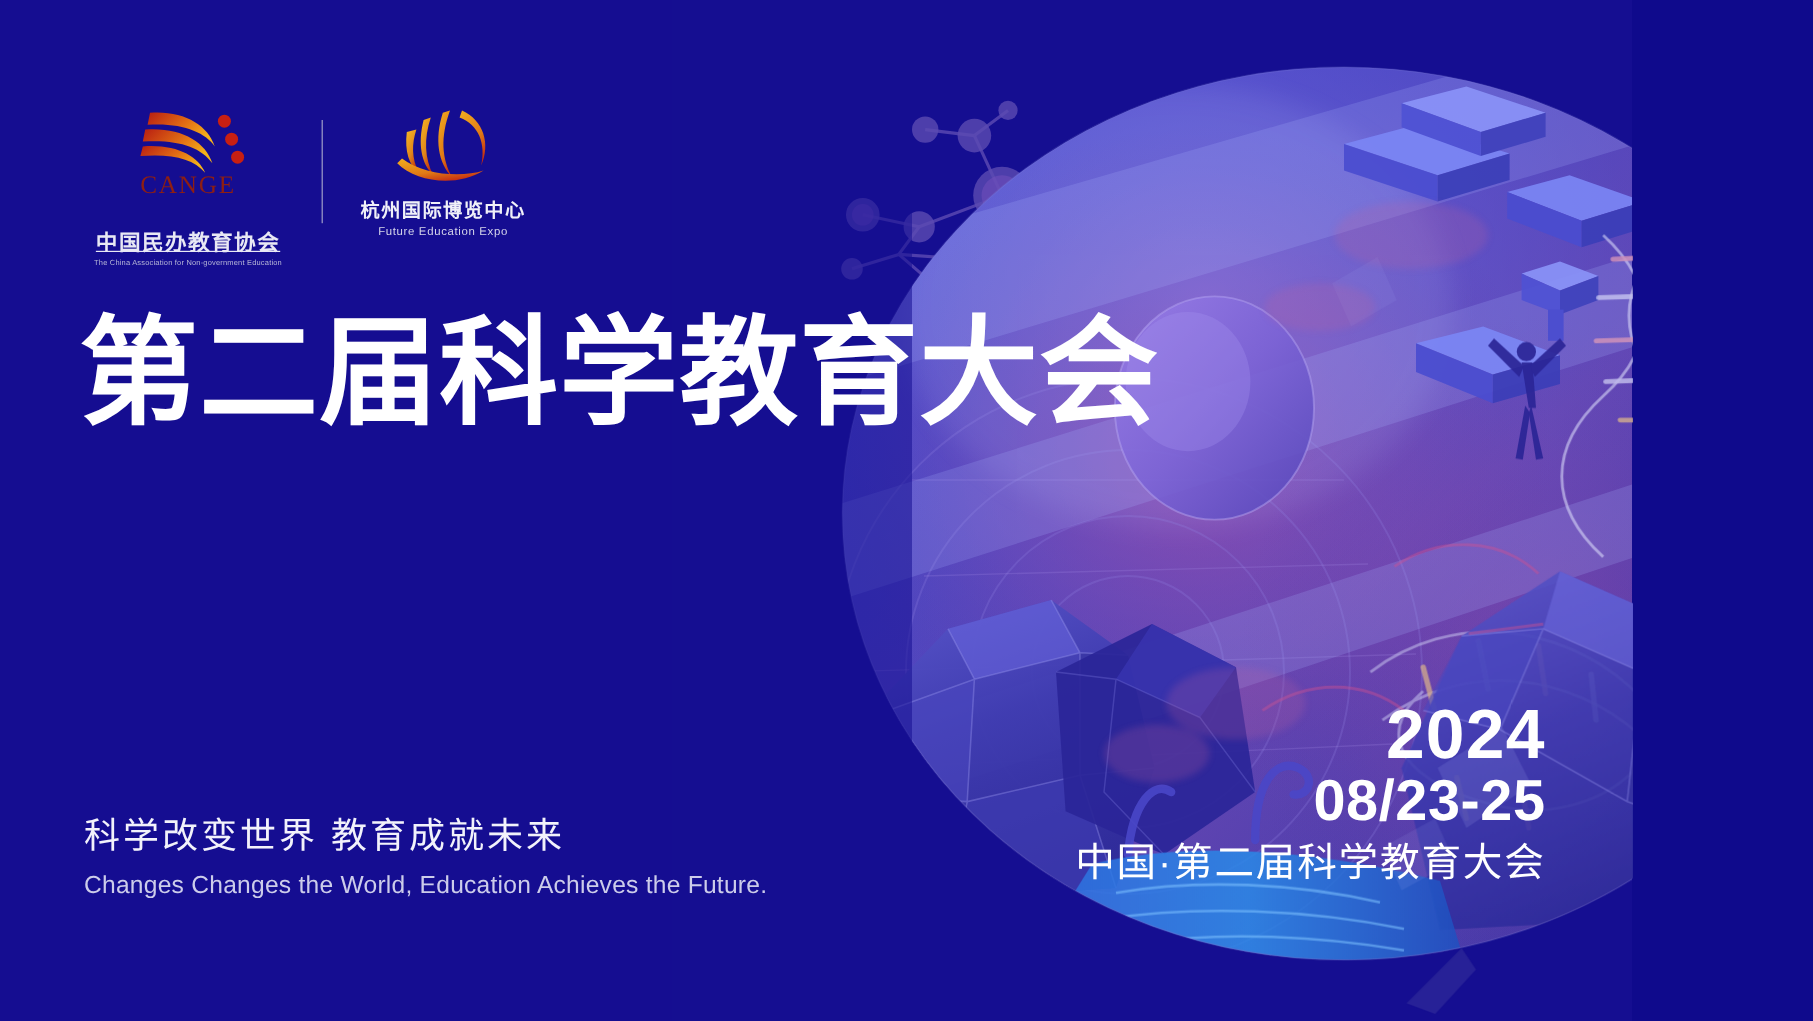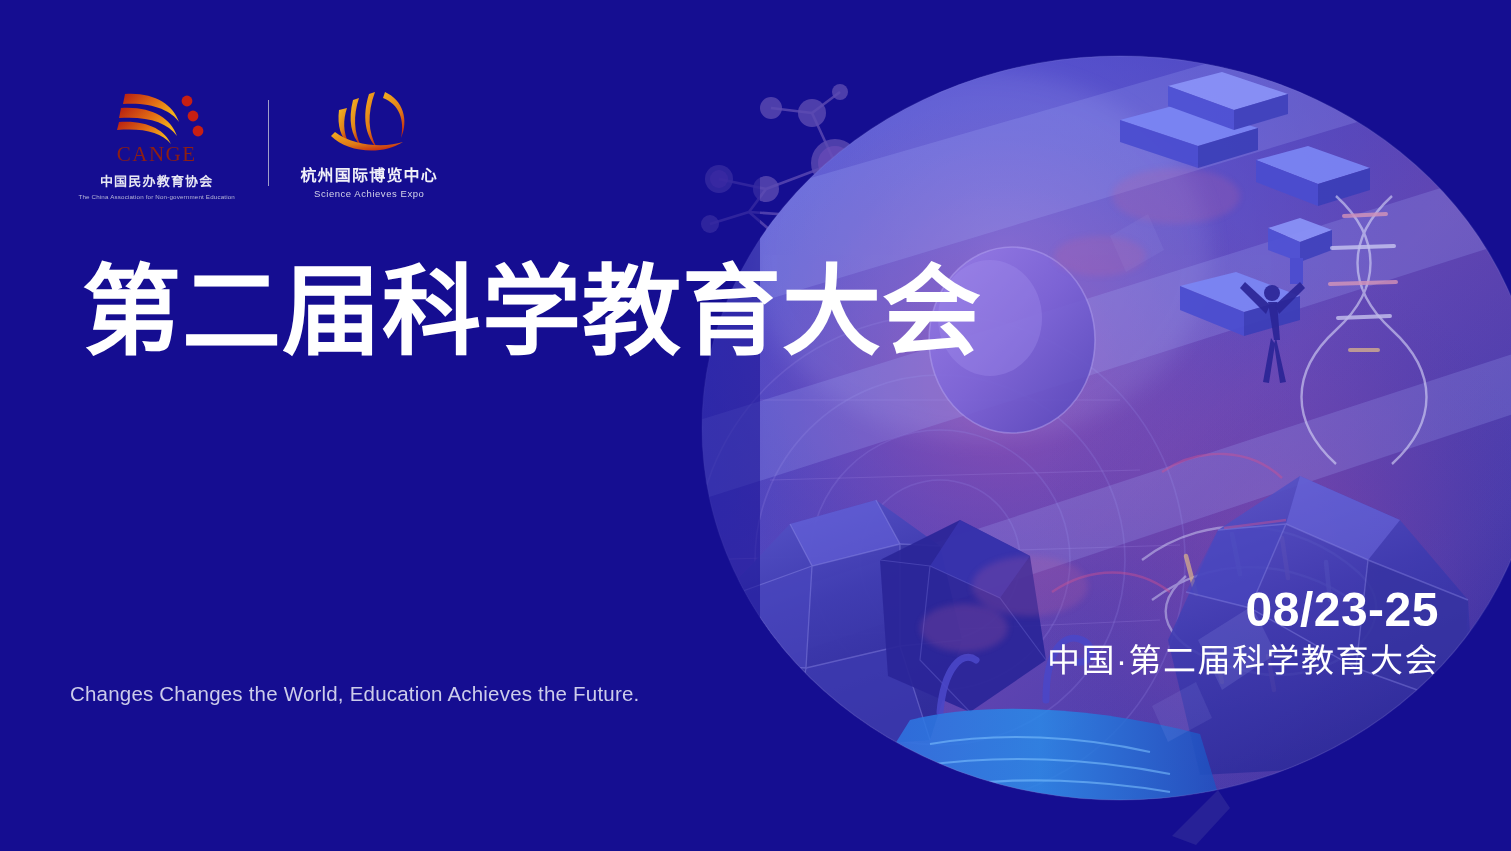--- a/index.html
+++ b/index.html
@@ -7,21 +7,21 @@
 
   html, body {
     width:1511px; height:851px;
     overflow:hidden;
     background:#0f0a8c;
     font-family:"Liberation Sans","DejaVu Sans",sans-serif;
   }
 
   .poster {
     position:relative;
-    width:1511px; height:851px;
+    width:1360px; height:851px;
     background:#150e91;
     overflow:hidden;
   }
 
   
   .bg-art { position:absolute; inset:0; overflow:hidden; }
   .bg-art svg { position:absolute; top:0; left:0; width:1511px; height:851px; }
 
   
   .logo-bar {
@@ -31,43 +31,43 @@
   }
   .logo-block { display:flex; flex-direction:column; align-items:center; }
   .logo-mark { display:block; }
 
   .cange-word {
     font-family:"Liberation Serif","DejaVu Serif",serif;
     font-size:21px; letter-spacing:1.5px; font-weight:400;
     color:#8e1f12; margin-top:-6px;
   }
   .logo-cn {
-    font-size:13px; font-weight:700; letter-spacing:1.2px;
-    color:#e8e8f4; margin-top:4px; white-space:nowrap;
+    font-size:18px; font-weight:700; letter-spacing:1.2px;
+    color:#e8e8f4; margin-top:20px; white-space:nowrap;text-decoration:underline;
   }
   .logo-en {
     font-size:6.4px; font-weight:400; letter-spacing:.18px;
     color:#b9b9d8; margin-top:3px; white-space:nowrap;
     transform:scale(.97); transform-origin:center top;
   }
   .logo-cn-expo {
     font-size:16px; font-weight:700; letter-spacing:1.2px;
     color:#f0f0f8; margin-top:6px; white-space:nowrap;
   }
   .logo-en-expo {
     font-size:9.5px; font-weight:400; letter-spacing:.55px;
     color:#d6d6ea; margin-top:2px; white-space:nowrap;
   }
   .logo-divider {
     width:1px; height:86px; margin:14px 31px 0 31px;
     background:#b9b9d4; opacity:.85; flex:none;
   }
 
   
-  .headline { position:absolute; left:82px; top:252px; z-index:6; }
+  .headline { position:absolute; left:66px; top:252px; z-index:6; }
   .headline-line {
     font-size:99px; line-height:120px; font-weight:700;
     color:#ffffff; letter-spacing:1px; white-space:nowrap;
     font-family:"DejaVu Sans","Liberation Sans",sans-serif;
   }
 
   
   .tagline { position:absolute; left:70px; top:672px; z-index:6; }
   .tagline-cn {
     font-size:30px; font-weight:400; letter-spacing:2.5px;
@@ -424,30 +424,32 @@
             <stop offset="100%" stop-color="#c03010"></stop>
           </linearGradient>
         </defs>
         <path d="M 22 24 C 20 40, 24 52, 32 58 C 26 46, 26 34, 30 22 Z" fill="url(#sail2)"></path>
         <path d="M 36 14 C 31 34, 34 50, 44 60 C 37 46, 36 30, 42 12 Z" fill="url(#sail2)"></path>
         <path d="M 52 8 C 45 30, 48 50, 60 62 C 51 46, 50 28, 58 6 Z" fill="url(#sail1)"></path>
         <path d="M 68 6 C 86 14, 92 34, 84 52 C 88 34, 82 18, 66 12 Z" fill="url(#sail1)"></path>
         <path d="M 14 50 C 30 66, 64 70, 86 56 C 68 62, 36 60, 18 46 Z" fill="url(#sail1)"></path>
       </svg>
       <div class="logo-cn-expo">杭州国际博览中心</div>
-      <div class="logo-en-expo">Science Achieves Expo</div>
+      <div class="logo-en-expo">Future Education Expo</div>
     </div>
   </div>
 
   <div class="headline">
     <div class="headline-line">第二届科学教育大会</div>
   </div>
 
   <div class="tagline">
+    <div class="tagline-cn">科学改变世界 教育成就未来</div>
     <div class="tagline-en">Changes Changes the World, Education Achieves the Future.</div>
   </div>
 
   <div class="event-info">
+    <div class="event-year">2024</div>
     <div class="event-date">08/23-25</div>
     <div class="event-venue">中国·第二届科学教育大会</div>
   </div>
 
 </div>
 
 </body></html>

